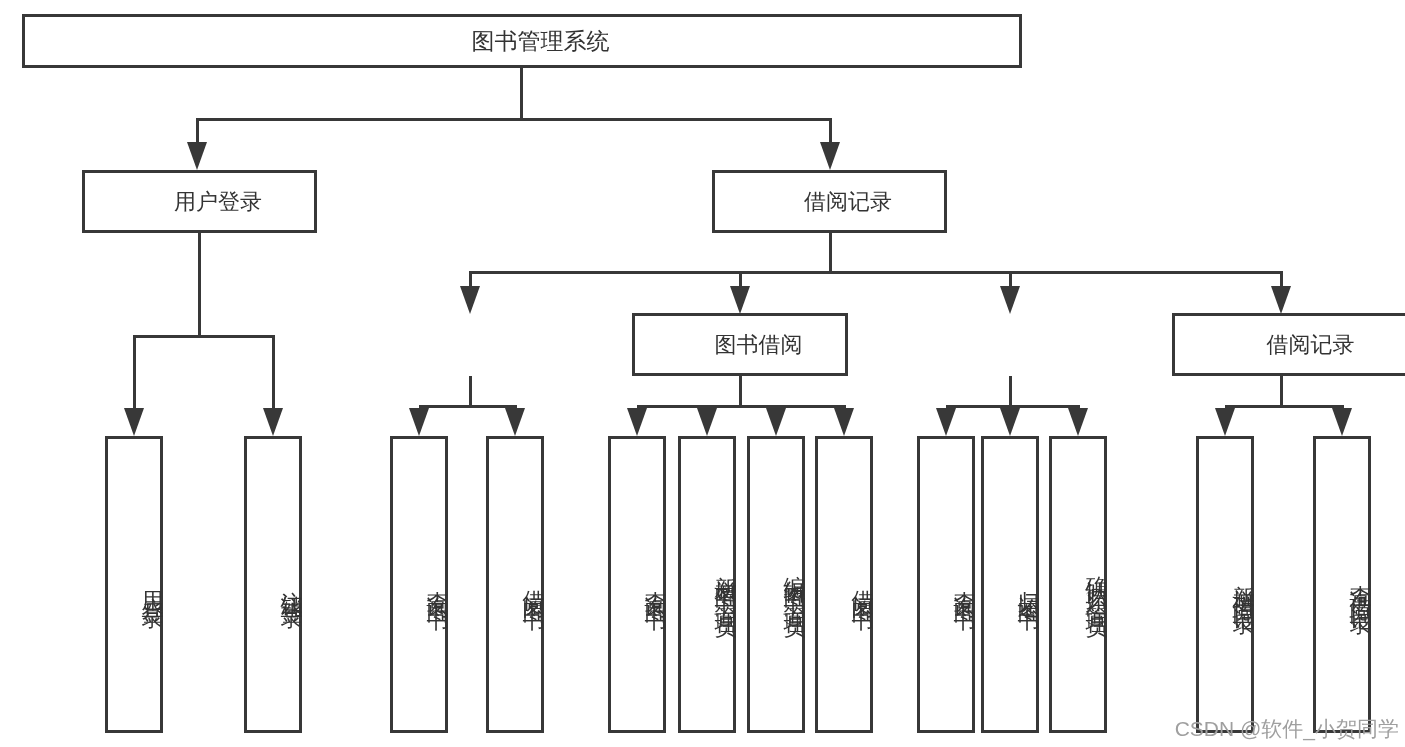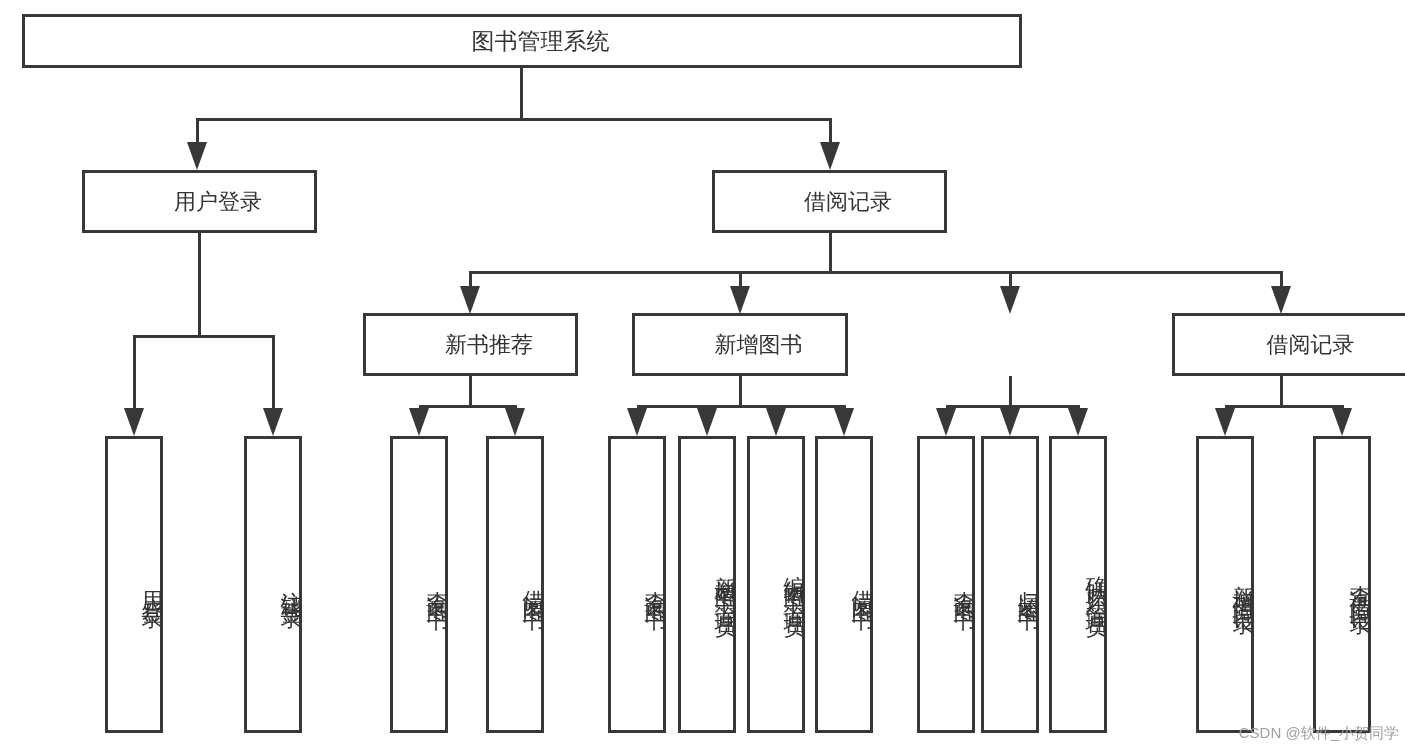--- a/index.html
+++ b/index.html
@@ -51,21 +51,21 @@
     width: 0;
     height: 0;
     border-left: 10px solid transparent;
     border-right: 10px solid transparent;
     border-top: 28px solid var(--c-line);
   }
   .watermark {
     position: absolute;
     right: 6px;
     bottom: 4px;
-    font-size: 15px;
+    font-size: 21px;
     color: var(--c-watermark);
     z-index: 5;
     white-space: nowrap;
   }
 </style>
 </head>
 <body>
 
 <div class="canvas">
 
@@ -122,25 +122,22 @@
     <span class="h-label title-label">图书管理系统</span>
   </div>
 
   <div class="box" style="left:82px;top:170px;width:235px;height:63px;">
     <span class="h-label">用户登录</span>
   </div>
   <div class="box" style="left:712px;top:170px;width:235px;height:63px;">
     <span class="h-label">借阅记录</span>
   </div>
 
-  <div class="box" style="left:363px;top:313px;width:215px;height:63px;">
-    <span class="h-label">新书推荐</span>
-  </div>
   <div class="box" style="left:632px;top:313px;width:216px;height:63px;">
-    <span class="h-label">新增图书</span>
+    <span class="h-label">图书借阅</span>
   </div>
   <div class="box" style="left:1172px;top:313px;width:240px;height:63px;">
     <span class="h-label">借阅记录</span>
   </div>
 
   <div class="box" style="left:105px;top:436px;width:58px;height:297px;">
     <span class="v-label">用户登录</span>
   </div>
   <div class="box" style="left:244px;top:436px;width:58px;height:297px;">
     <span class="v-label">注销登录</span>

